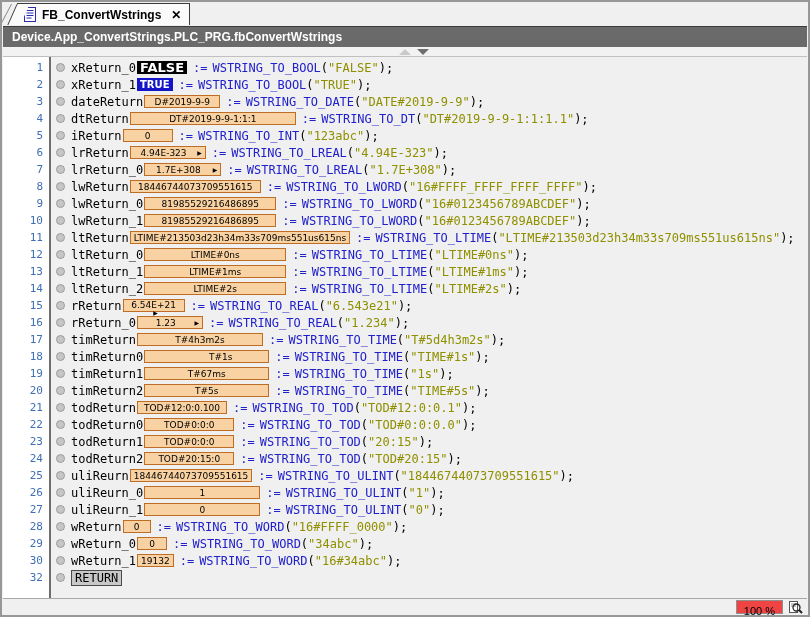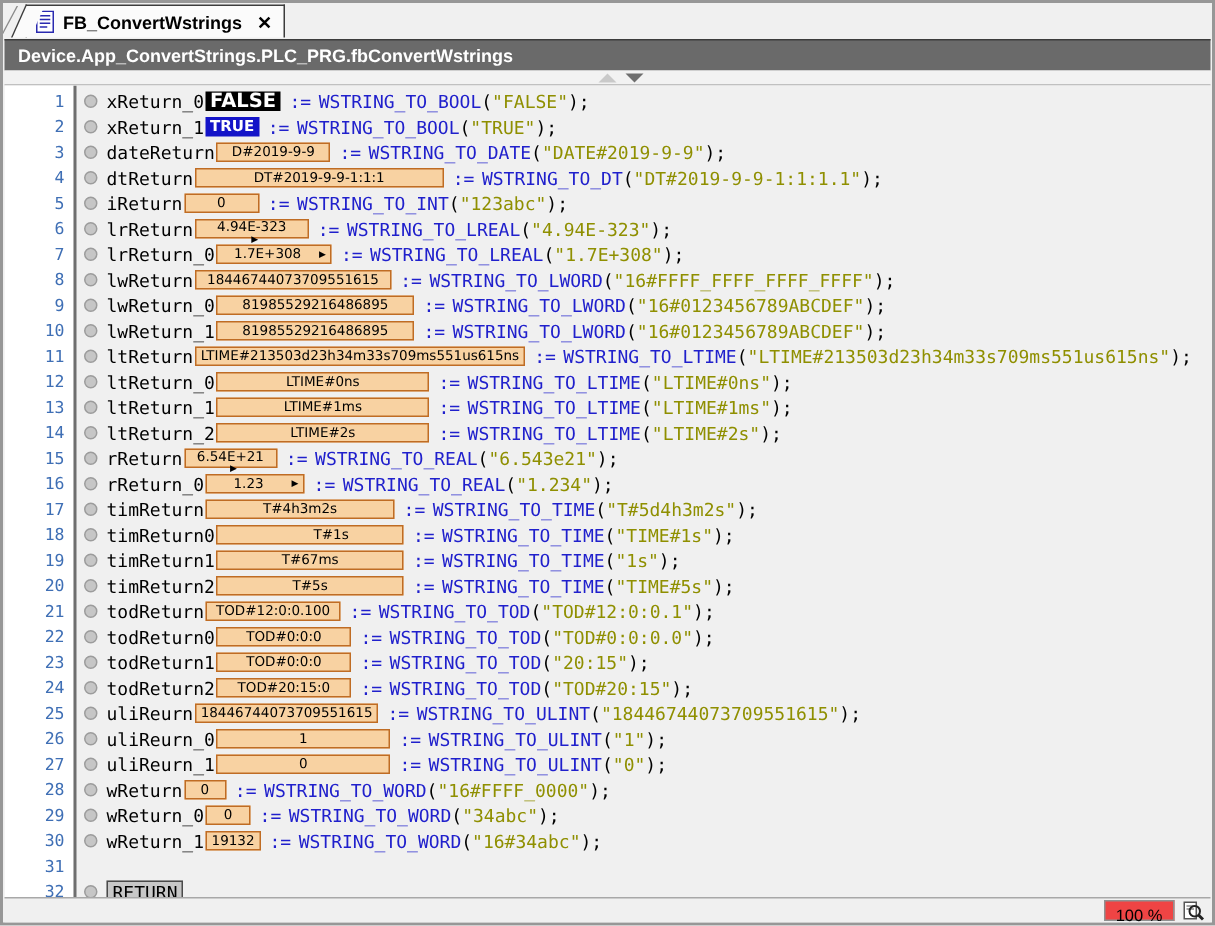--- a/index.html
+++ b/index.html
@@ -140,21 +140,21 @@
           <span class="bcol">
             <span class="bullet"></span>
           </span>
           <span class="code"><span class="ident">iReturn</span><span class="vbox orange" style="min-width: 50px;"><span class="vtext">0</span></span><span class="op">:=</span><span class="func">WSTRING_TO_INT</span><span class="punct">(</span><span class="str">"123abc"</span><span class="punct">);</span></span>
         </div>
         <div class="row">
           <span class="ln">6</span>
           <span class="bcol">
             <span class="bullet"></span>
           </span>
-          <span class="code"><span class="ident">lrReturn</span><span class="vbox orange" style="min-width: 76px; flex-direction: column;"><span class="vtext">4.94E-323</span><span class="varrow">▶</span></span><span class="op">:=</span><span class="func">WSTRING_TO_LREAL</span><span class="punct">(</span><span class="str">"4.94E-323"</span><span class="punct">);</span></span>
+          <span class="code"><span class="ident">lrReturn</span><span class="vbox orange" style="min-width: 76px;"><span class="vtext">4.94E-323</span><span class="varrow">▶</span></span><span class="op">:=</span><span class="func">WSTRING_TO_LREAL</span><span class="punct">(</span><span class="str">"4.94E-323"</span><span class="punct">);</span></span>
         </div>
         <div class="row">
           <span class="ln">7</span>
           <span class="bcol">
             <span class="bullet"></span>
           </span>
           <span class="code"><span class="ident">lrReturn_0</span><span class="vbox orange" style="min-width: 77px;"><span class="vtext">1.7E+308</span><span class="varrow">▶</span></span><span class="op">:=</span><span class="func">WSTRING_TO_LREAL</span><span class="punct">(</span><span class="str">"1.7E+308"</span><span class="punct">);</span></span>
         </div>
         <div class="row">
           <span class="ln">8</span>
@@ -309,25 +309,20 @@
             <span class="bullet"></span>
           </span>
           <span class="code"><span class="ident">wReturn_0</span><span class="vbox orange" style="min-width: 30px;"><span class="vtext">0</span></span><span class="op">:=</span><span class="func">WSTRING_TO_WORD</span><span class="punct">(</span><span class="str">"34abc"</span><span class="punct">);</span></span>
         </div>
         <div class="row">
           <span class="ln">30</span>
           <span class="bcol">
             <span class="bullet"></span>
           </span>
           <span class="code"><span class="ident">wReturn_1</span><span class="vbox orange" style="min-width: 33px;"><span class="vtext">19132</span></span><span class="op">:=</span><span class="func">WSTRING_TO_WORD</span><span class="punct">(</span><span class="str">"16#34abc"</span><span class="punct">);</span></span>
-        </div>
-        <div class="row">
-          <span class="ln">31</span>
-          <span class="bcol"></span>
-          <span class="code"></span>
         </div>
         <div class="row">
           <span class="ln">32</span>
           <span class="bcol">
             <span class="bullet"></span>
           </span>
           <span class="code"><span class="retbox">RETURN</span></span>
         </div>
       </div>
   </div>

